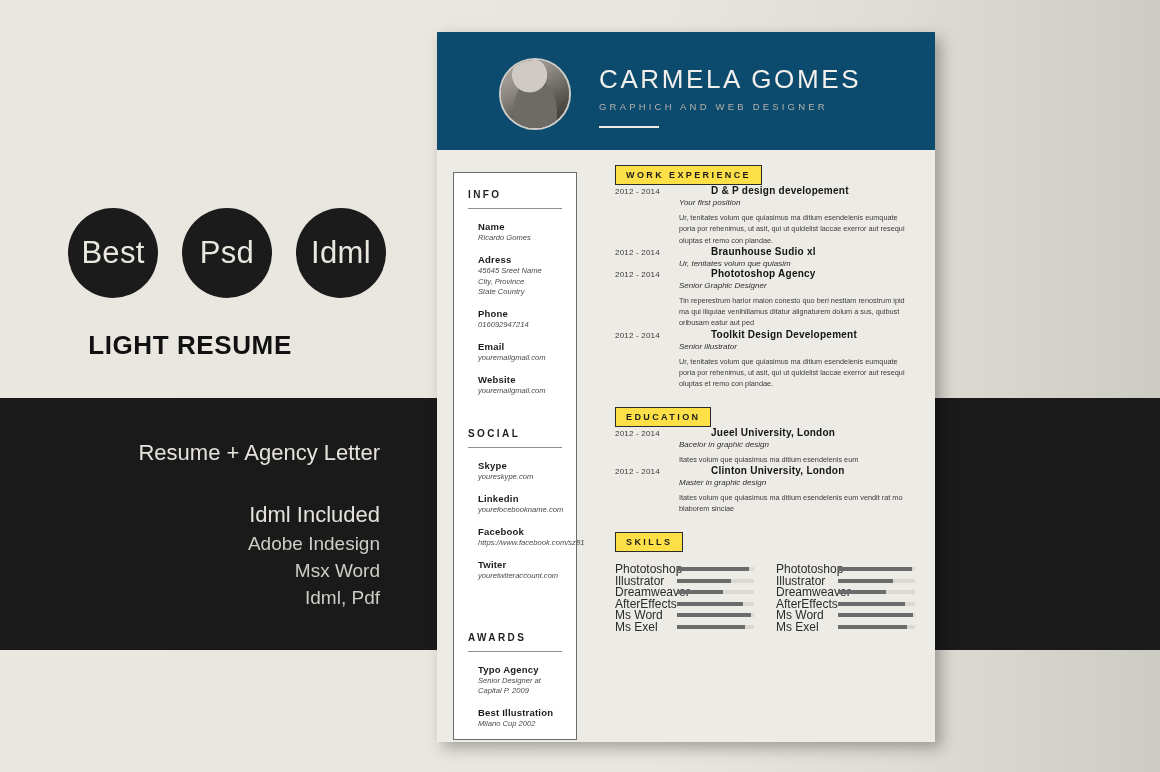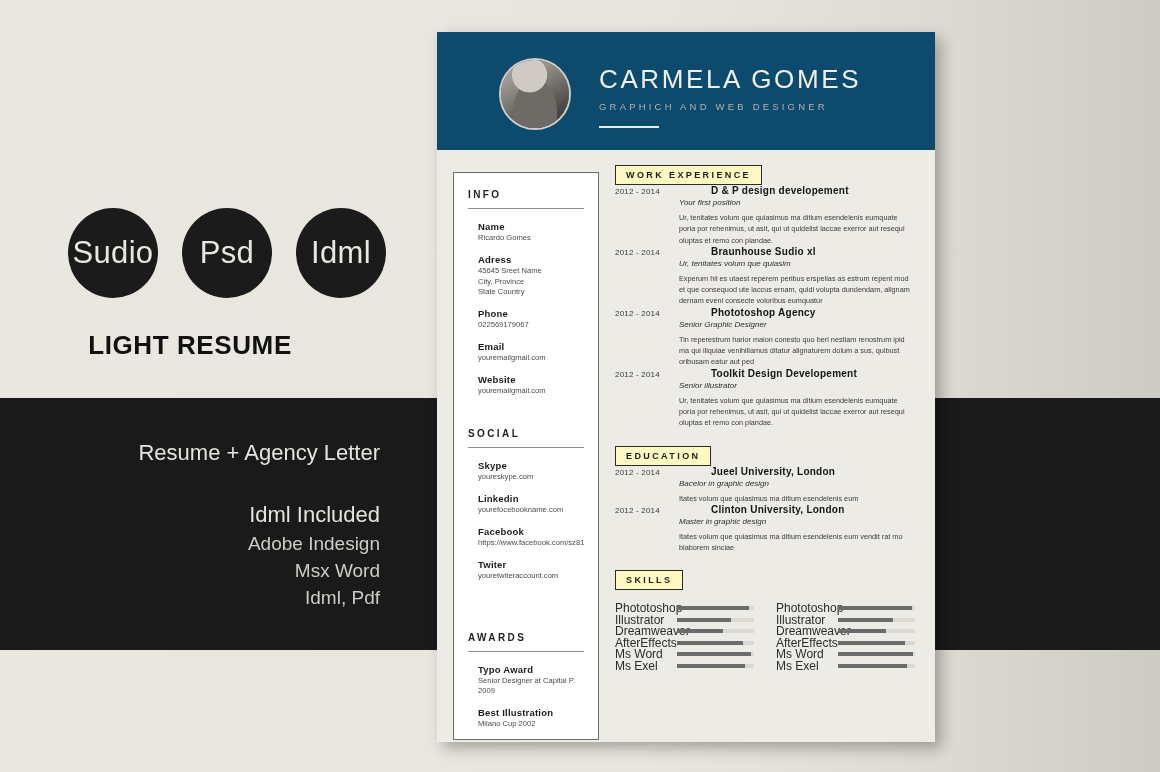--- a/index.html
+++ b/index.html
@@ -35,33 +35,33 @@
       radial-gradient(ellipse at 50% 78%, #6e6a66 0 45%, transparent 46%),
       linear-gradient(150deg,#b9b4ae 0%,#8c8781 36%,#57534f 70%,#2f2c29 100%);}
   #avatar .hat{position:absolute;left:-10%;top:4%;width:120%;height:34%;border-radius:50%;
     background:linear-gradient(180deg,#3a3734 0%,#56524e 60%,#767löl 100%);opacity:.85;}
   #name-block{position:absolute;left:162px;top:34px;}
   #full-name{color:#f2f0ec;font-size:26px;letter-spacing:2.6px;font-weight:400;line-height:1;}
   #job-title{color:#b5b2ad;font-size:9.5px;letter-spacing:3.2px;margin-top:9px;}
   #name-rule{width:60px;height:2px;background:#eceae6;margin-top:14px;}
   #resume-body{position:relative;height:592px;}
   
-  #sidebar{position:absolute;left:16px;top:22px;width:146px;height:568px;background:#fff;
+  #sidebar{position:absolute;left:16px;top:22px;width:124px;height:568px;background:#fff;
     border:1px solid #6c6c6c;box-sizing:border-box;padding:16px 0 0 0;}
   .side-sec{padding:0 14px;}
   .side-head{font-size:10px;letter-spacing:2.4px;color:#1f1f1f;font-weight:bold;}
   .side-rule{height:1px;background:#8e8e8e;margin:8px 0 12px 0;}
   .side-item{margin:0 8px 10px 10px;}
   .side-item .k{font-size:9.5px;font-weight:bold;color:#1b1b1b;letter-spacing:.2px;}
-  .side-item .v{font-size:7.6px;color:#4a4a4a;line-height:1.42;margin-top:1px;}
+  .side-item .v{font-size:7.6px;font-style:italic;color:#4a4a4a;line-height:1.42;margin-top:1px;}
   .sec-gap{height:22px;}
   
   #main{position:absolute;left:178px;top:14px;width:300px;}
   .sec-title{display:inline-block;border:1px solid #2a2a2a;padding:4px 10px;font-size:9px;
-    letter-spacing:2.4px;font-weight:bold;color:#1b1b1b;background:#fef9c3;}
+    letter-spacing:2.4px;font-weight:bold;color:#1b1b1b;background:#fde047;}
   .entry{display:flex;}
   .entry .when{width:64px;flex:0 0 64px;font-size:8px;color:#3a3a3a;padding-top:2px;letter-spacing:.2px;}
   .entry .body{flex:1;}
   .entry .role{font-size:10px;font-weight:bold;color:#141414;letter-spacing:.25px;padding-left:32px;}
   .entry .sub{font-size:8px;font-style:italic;color:#2e2e2e;margin-top:2px;}
   .entry .desc{font-size:7.3px;color:#3b3b3b;line-height:1.55;margin-top:5px;}
   .block-gap{height:16px;}
   
   #skills-grid{display:flex;margin-top:12px;gap:22px;}
   .skill-col{flex:1;}
@@ -73,21 +73,21 @@
 </head>
 <body>
 
 <div id="backdrop"></div>
 <div id="dark-band"></div>
 
 <div id="promo">
 
   <div class="fmt-row">
     <div class="fmt-circle">
-      <span>Sudio</span>
+      <span>Best</span>
     </div>
     <div class="fmt-circle">
       <span>Psd</span>
     </div>
     <div class="fmt-circle">
       <span>Idml</span>
     </div>
   </div>
 
   <div id="light-resume">LIGHT RESUME</div>
@@ -127,21 +127,21 @@
           <div class="v">Ricardo Gomes</div>
         </div>
         <div class="side-item">
           <div class="k">Adress</div>
           <div class="v" style="white-space:pre-line">45645 Sreet Name
 City, Province
 State Country</div>
         </div>
         <div class="side-item">
           <div class="k">Phone</div>
-          <div class="v">022569179067</div>
+          <div class="v">016092947214</div>
         </div>
         <div class="side-item">
           <div class="k">Email</div>
           <div class="v">youremailgmail.com</div>
         </div>
         <div class="side-item">
           <div class="k">Website</div>
           <div class="v">youremailgmail.com</div>
         </div>
       </div>
@@ -168,21 +168,21 @@
           <div class="v">youretwiteraccount.com</div>
         </div>
       </div>
 
       <div class="sec-gap" style="height:40px"></div>
 
       <div class="side-sec">
         <div class="side-head">AWARDS</div>
         <div class="side-rule"></div>
         <div class="side-item">
-          <div class="k">Typo Award</div>
+          <div class="k">Typo Agency</div>
           <div class="v">Senior Designer at Capital P. 2009</div>
         </div>
         <div class="side-item">
           <div class="k">Best Illustration</div>
           <div class="v">Milano Cup 2002</div>
         </div>
       </div>
     </div>
 
     <div id="main">
@@ -196,21 +196,20 @@
           <div class="sub">Your first position</div>
           <div class="desc">Ur, tenitates volum que quiasimus ma ditium esendelenis eumquate poria por rehenimus, ut asit, qui ut quidelist laccae exerror aut resequi oluptas et remo con plandae.</div>
         </div>
       </div>
 
       <div class="entry">
         <div class="when">2012 - 2014</div>
         <div class="body">
           <div class="role">Braunhouse Sudio xl</div>
           <div class="sub">Ur, tenitates volum que quiasim</div>
-          <div class="desc">Experum hil es utaest reperem peribus erspelias as estrum repent mod et que consequod ute laccus ernam, quidi volupta dundendam, alignam dernam eveni consecte voloribus eumquatur</div>
         </div>
       </div>
 
       <div class="entry">
         <div class="when">2012 - 2014</div>
         <div class="body">
           <div class="role">Phototoshop Agency</div>
           <div class="sub">Senior Graphic Designer</div>
           <div class="desc">Tin reperestrum harior maion conesto quo beri nestiam renostrum ipid ma qui iliquiae venihillamus ditatur alignaturem dolum a sus, quibust oribusam eatur aut ped</div>
         </div>

